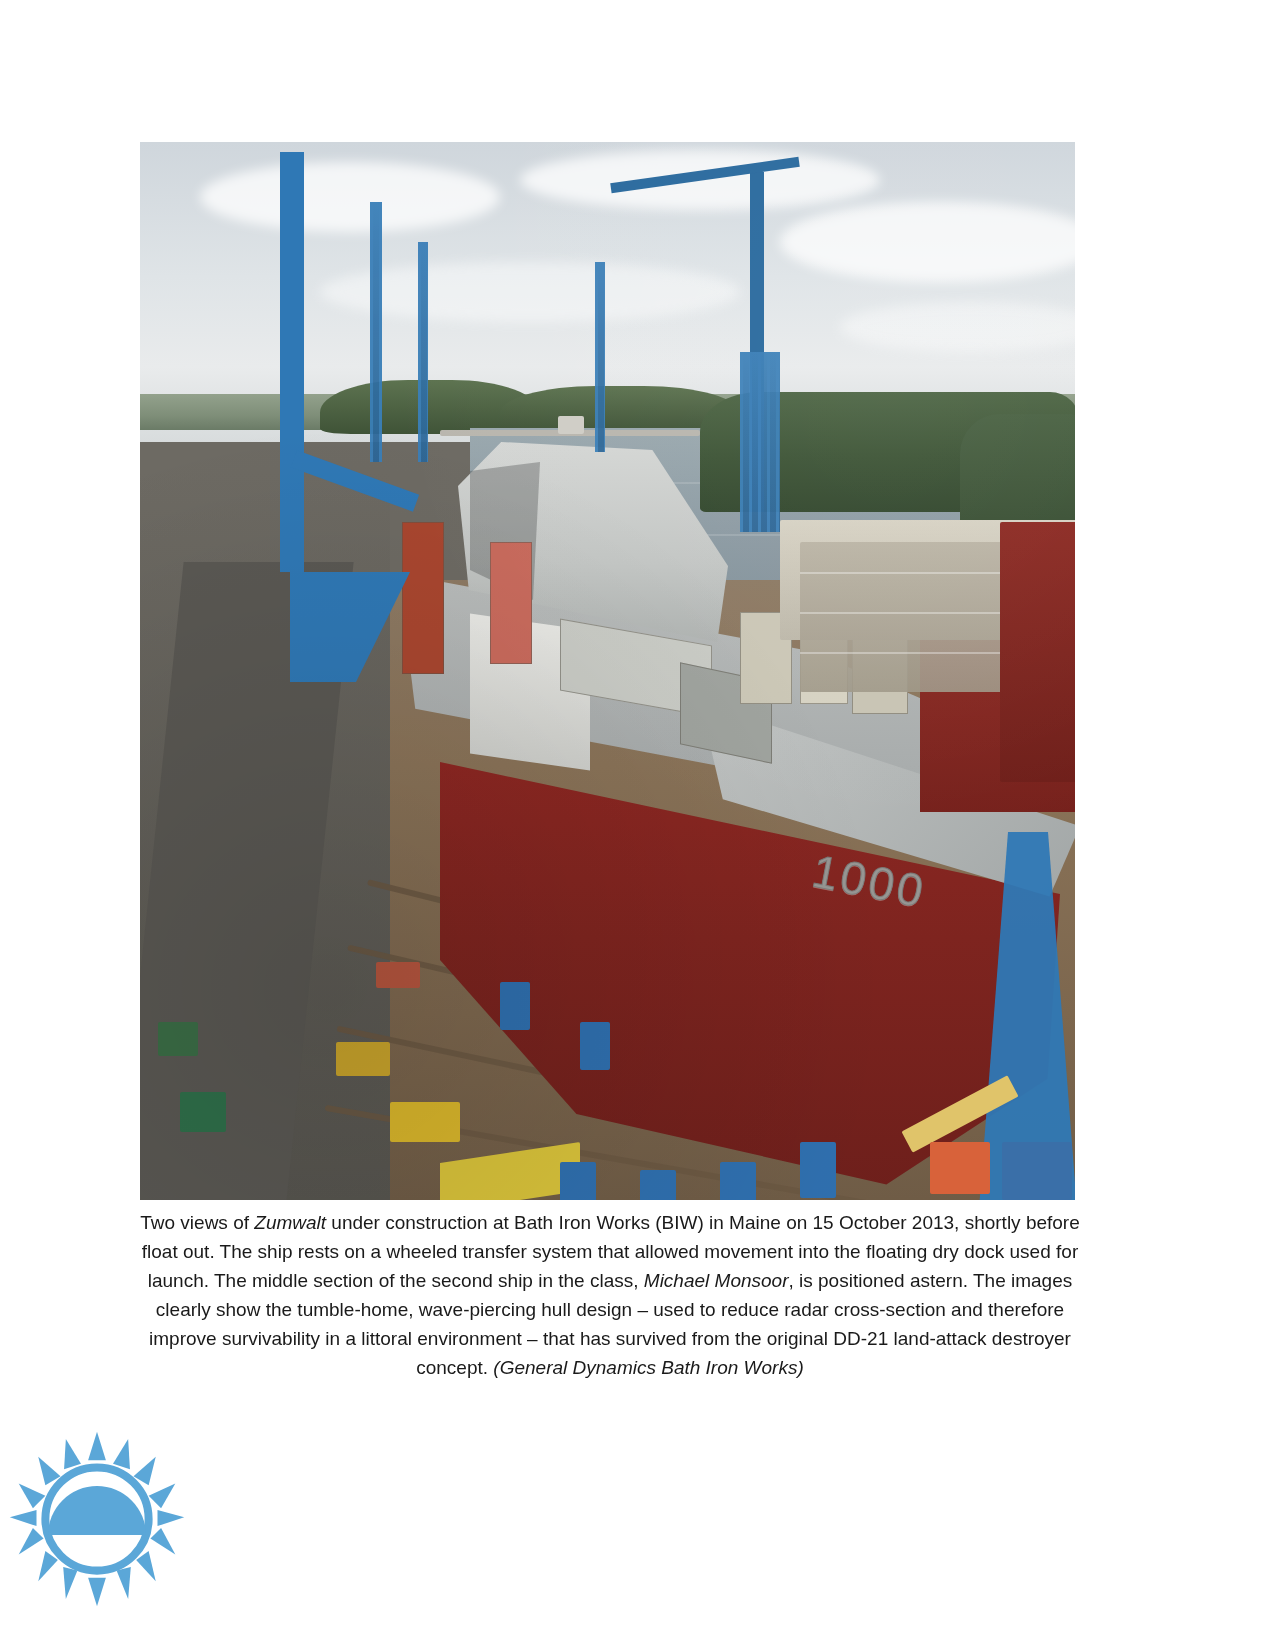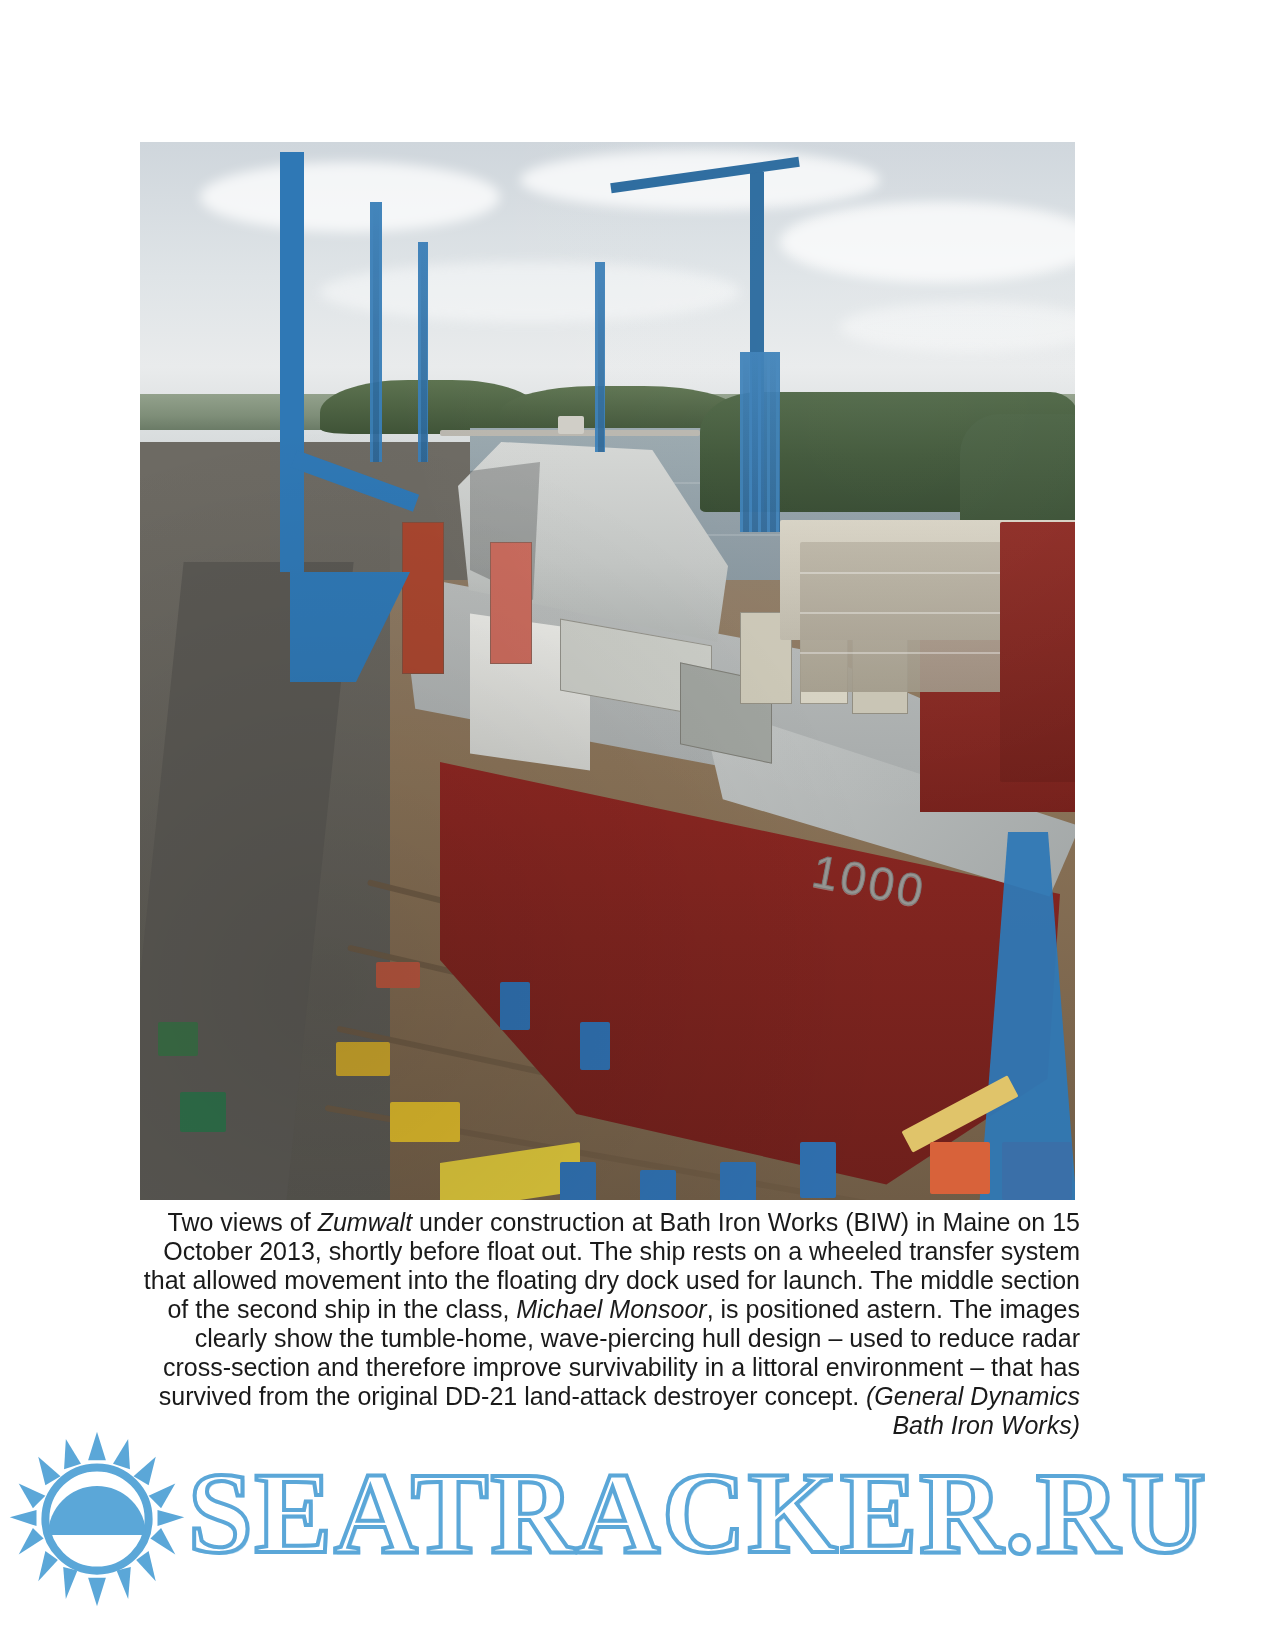--- a/index.html
+++ b/index.html
@@ -198,25 +198,25 @@
       radial-gradient(circle at 80% 20%, rgba(255,255,255,.06), transparent 45%);
     pointer-events: none;
   }
 
   
   .caption {
     position: absolute;
     left: 140px;
     top: 1208px;
     width: 940px;
-    font-size: 25px;
+    font-size: 19px;
     line-height: 29px;
     color: #1a1a1a;
     font-family: "Liberation Sans", sans-serif;
-    text-align: right;
+    text-align: center;
   }
   .caption i { font-style: italic; }
 
   
   .watermark {
     position: absolute;
     left: 0;
     top: 1418px;
     width: 1275px;
     height: 230px;
@@ -363,14 +363,13 @@
         <polygon points="65,190 78,158 62,154"></polygon>
         <polygon points="34,170 56,146 42,136"></polygon>
         <polygon points="12,140 40,122 28,110"></polygon>
         <polygon points="2,98 32,108 32,90"></polygon>
         <polygon points="12,60 28,88 42,74"></polygon>
         <polygon points="34,30 42,62 59,52"></polygon>
         <polygon points="65,10 63,44 82,38"></polygon>
       </g>
     </g>
   </svg>
-  <div class="wm-text">SEATRACKER.RU</div>
 </div>
 
 </body></html>

